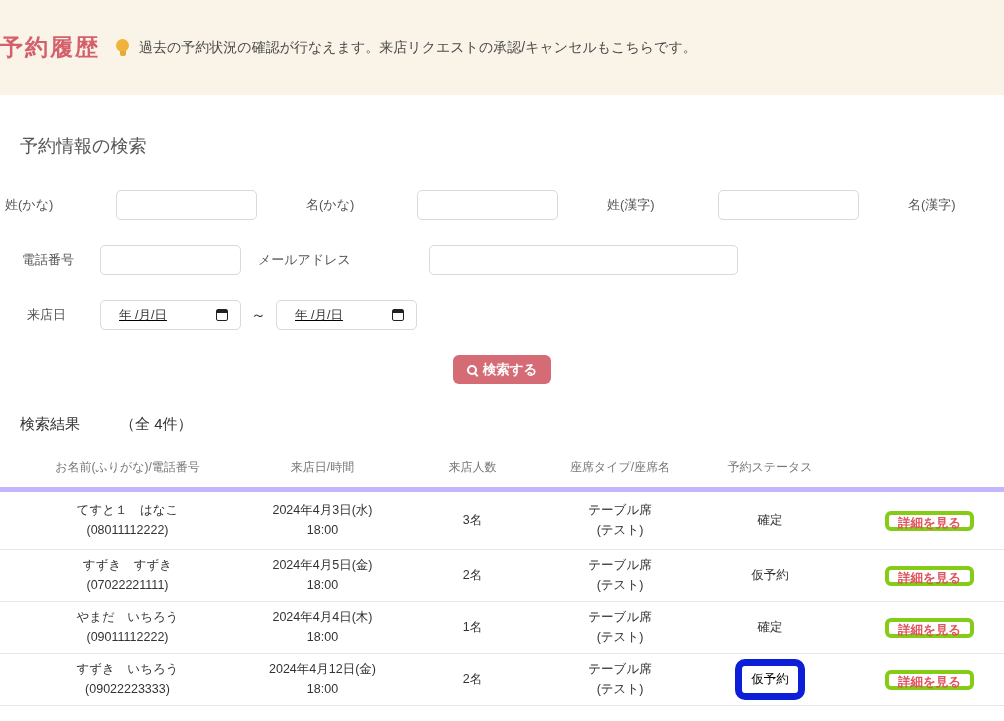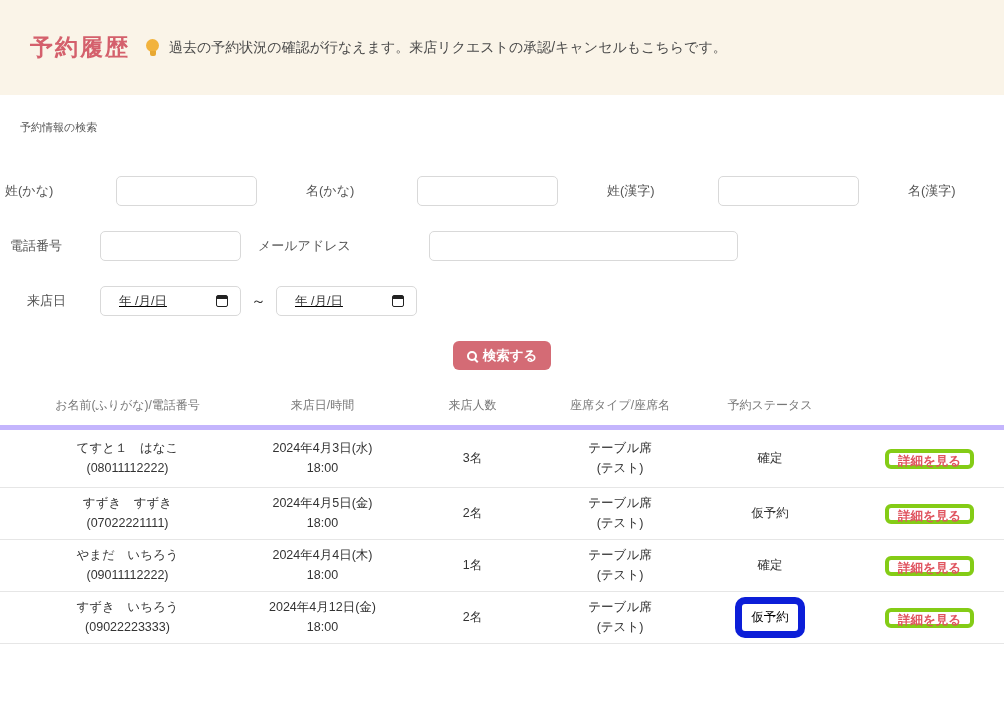--- a/index.html
+++ b/index.html
@@ -1,33 +1,33 @@
 <!DOCTYPE html>
 <html><head>
 <meta charset="utf-8">
 <style>
   * { box-sizing: border-box; margin: 0; padding: 0; }
   html, body { width: 1004px; height: 721px; background: #ffffff;
     font-family: "Liberation Sans", sans-serif; overflow: hidden; }
 
   
-  .banner { height: 95px; background: #faf4e8; display: flex; align-items: center; padding-left: 30px; }
+  .banner { height: 95px; background: #faf4e8; display: flex; align-items: center; }
   .banner h1 { font-size: 23px; font-weight: bold; color: #d4606c; letter-spacing: 2px; }
   .bulb-icon { display: inline-block; width: 13px; height: 13px; background: #f2b33d;
     border-radius: 50%; position: relative; margin: 0 10px 0 16px; top: -2px; }
   .bulb-icon::after { content: ""; position: absolute; left: 3.5px; bottom: -4px;
     width: 6px; height: 5px; background: #e8a832; border-radius: 0 0 2px 2px; }
   .banner p { font-size: 14px; color: #4a4a4a; }
 
   
-  .search-section-label { margin: 25px 0 0 20px; font-size: 11px; color: #555; height: 16px; }
+  .search-section-label { margin: 39px 0 0 20px; font-size: 18px; color: #555; height: 16px; }
   .form-row { display: flex; align-items: center; margin-top: 25px; height: 30px; }
   .form-row.first { margin-top: 40px; gap: 16px; }
   .f-label { width: 100px; padding-left: 5px; font-size: 13px; color: #555; flex: 0 0 auto; }
-  .f-label.pl10 { padding-left: 10px; }
+  .f-label.pl10 { padding-left: 22px; }
   .f-label.pl27 { padding-left: 27px; }
   .f-label.wide { width: 176px; }
   input.txt { width: 141px; height: 30px; border: 1px solid #d9d9d9; border-radius: 5px;
     background: #fff; padding: 0 8px; font-size: 13px; color: #333; outline: none; }
   input.txt.email { width: 309px; }
   .gap { width: 12px; flex: 0 0 auto; }
   .date-input { width: 141px; height: 30px; border: 1px solid #d9d9d9; border-radius: 5px;
     background: #fff; display: flex; align-items: center; justify-content: space-between;
     padding: 0 12px 0 18px; cursor: pointer; text-decoration: underline; }
   .date-input .date-ph { font-size: 12.5px; color: #333; }
@@ -112,20 +112,24 @@
 
   <div class="btn-row">
     <button class="search-btn">
       <span class="search-icon"></span>
       <span>検索する</span>
     </button>
   </div>
 </section>
 
 <section>
+  <div class="results-heading">
+    <span>検索結果</span>
+    <span class="count">（全 4件）</span>
+  </div>
 
   <div class="grid-row table-header">
     <span class="th">お名前(ふりがな)/電話番号</span>
     <span class="th">来店日/時間</span>
     <span class="th">来店人数</span>
     <span class="th">座席タイプ/座席名</span>
     <span class="th">予約ステータス</span>
     <span class="th"></span>
   </div>
 

